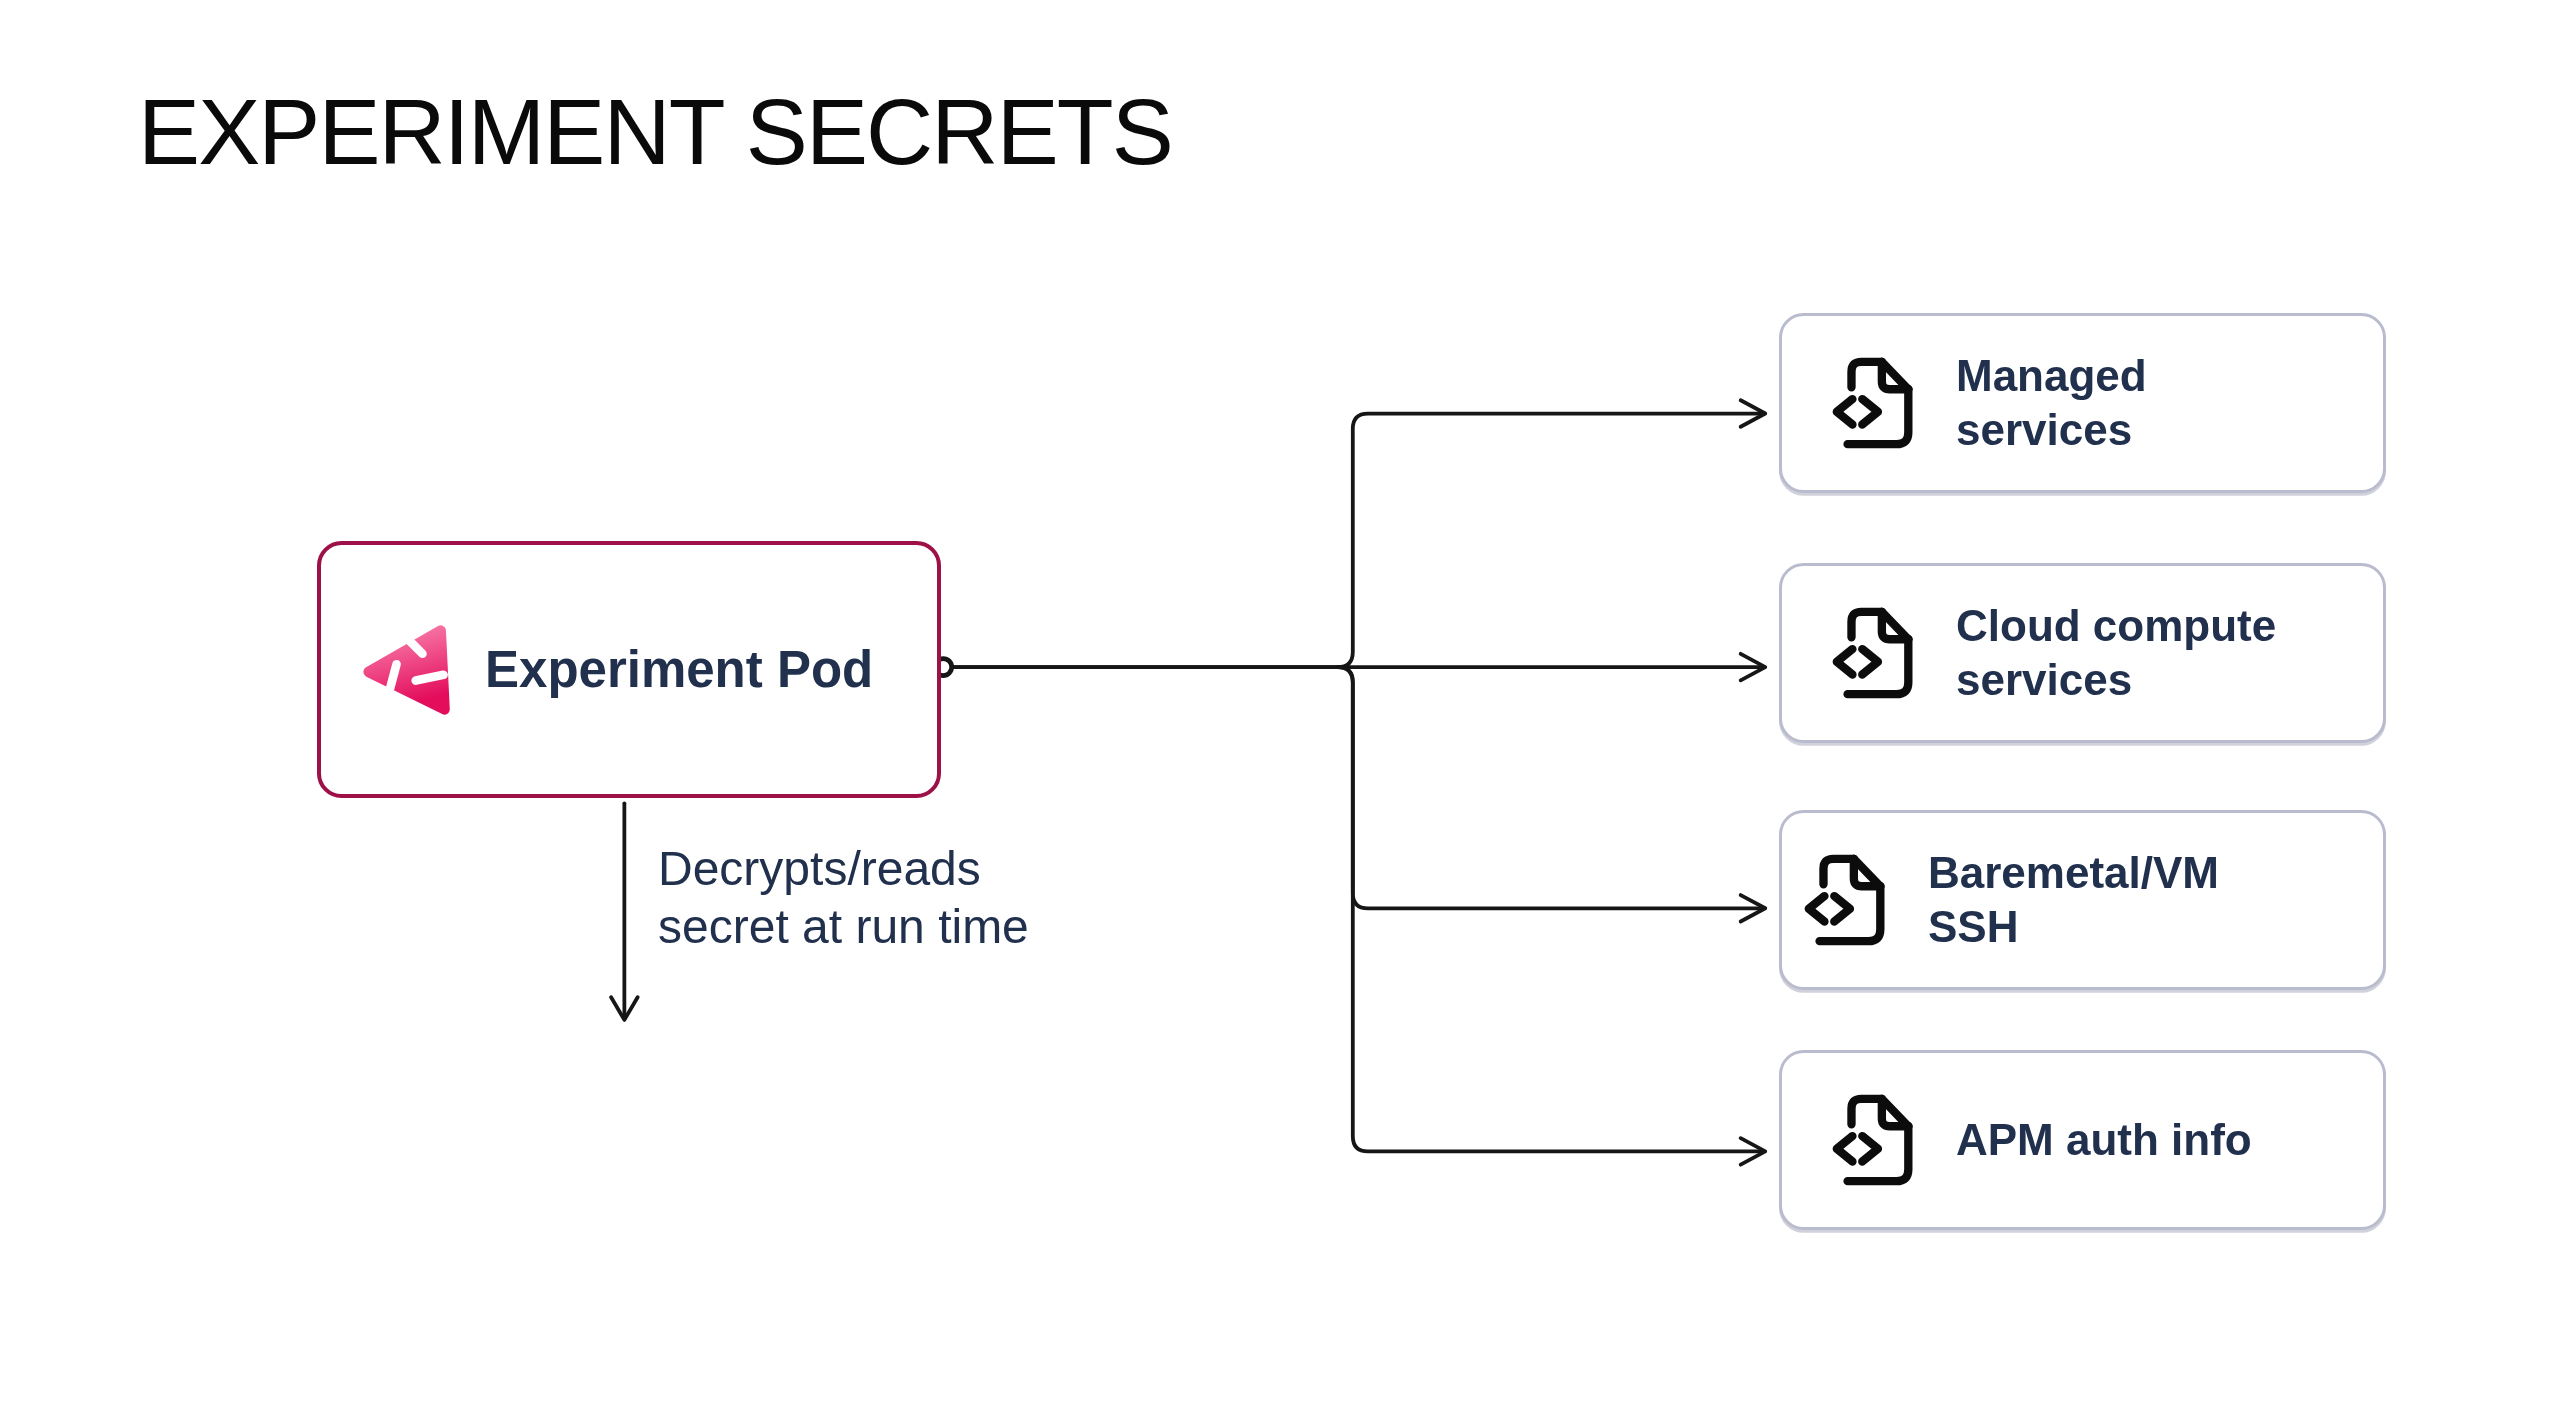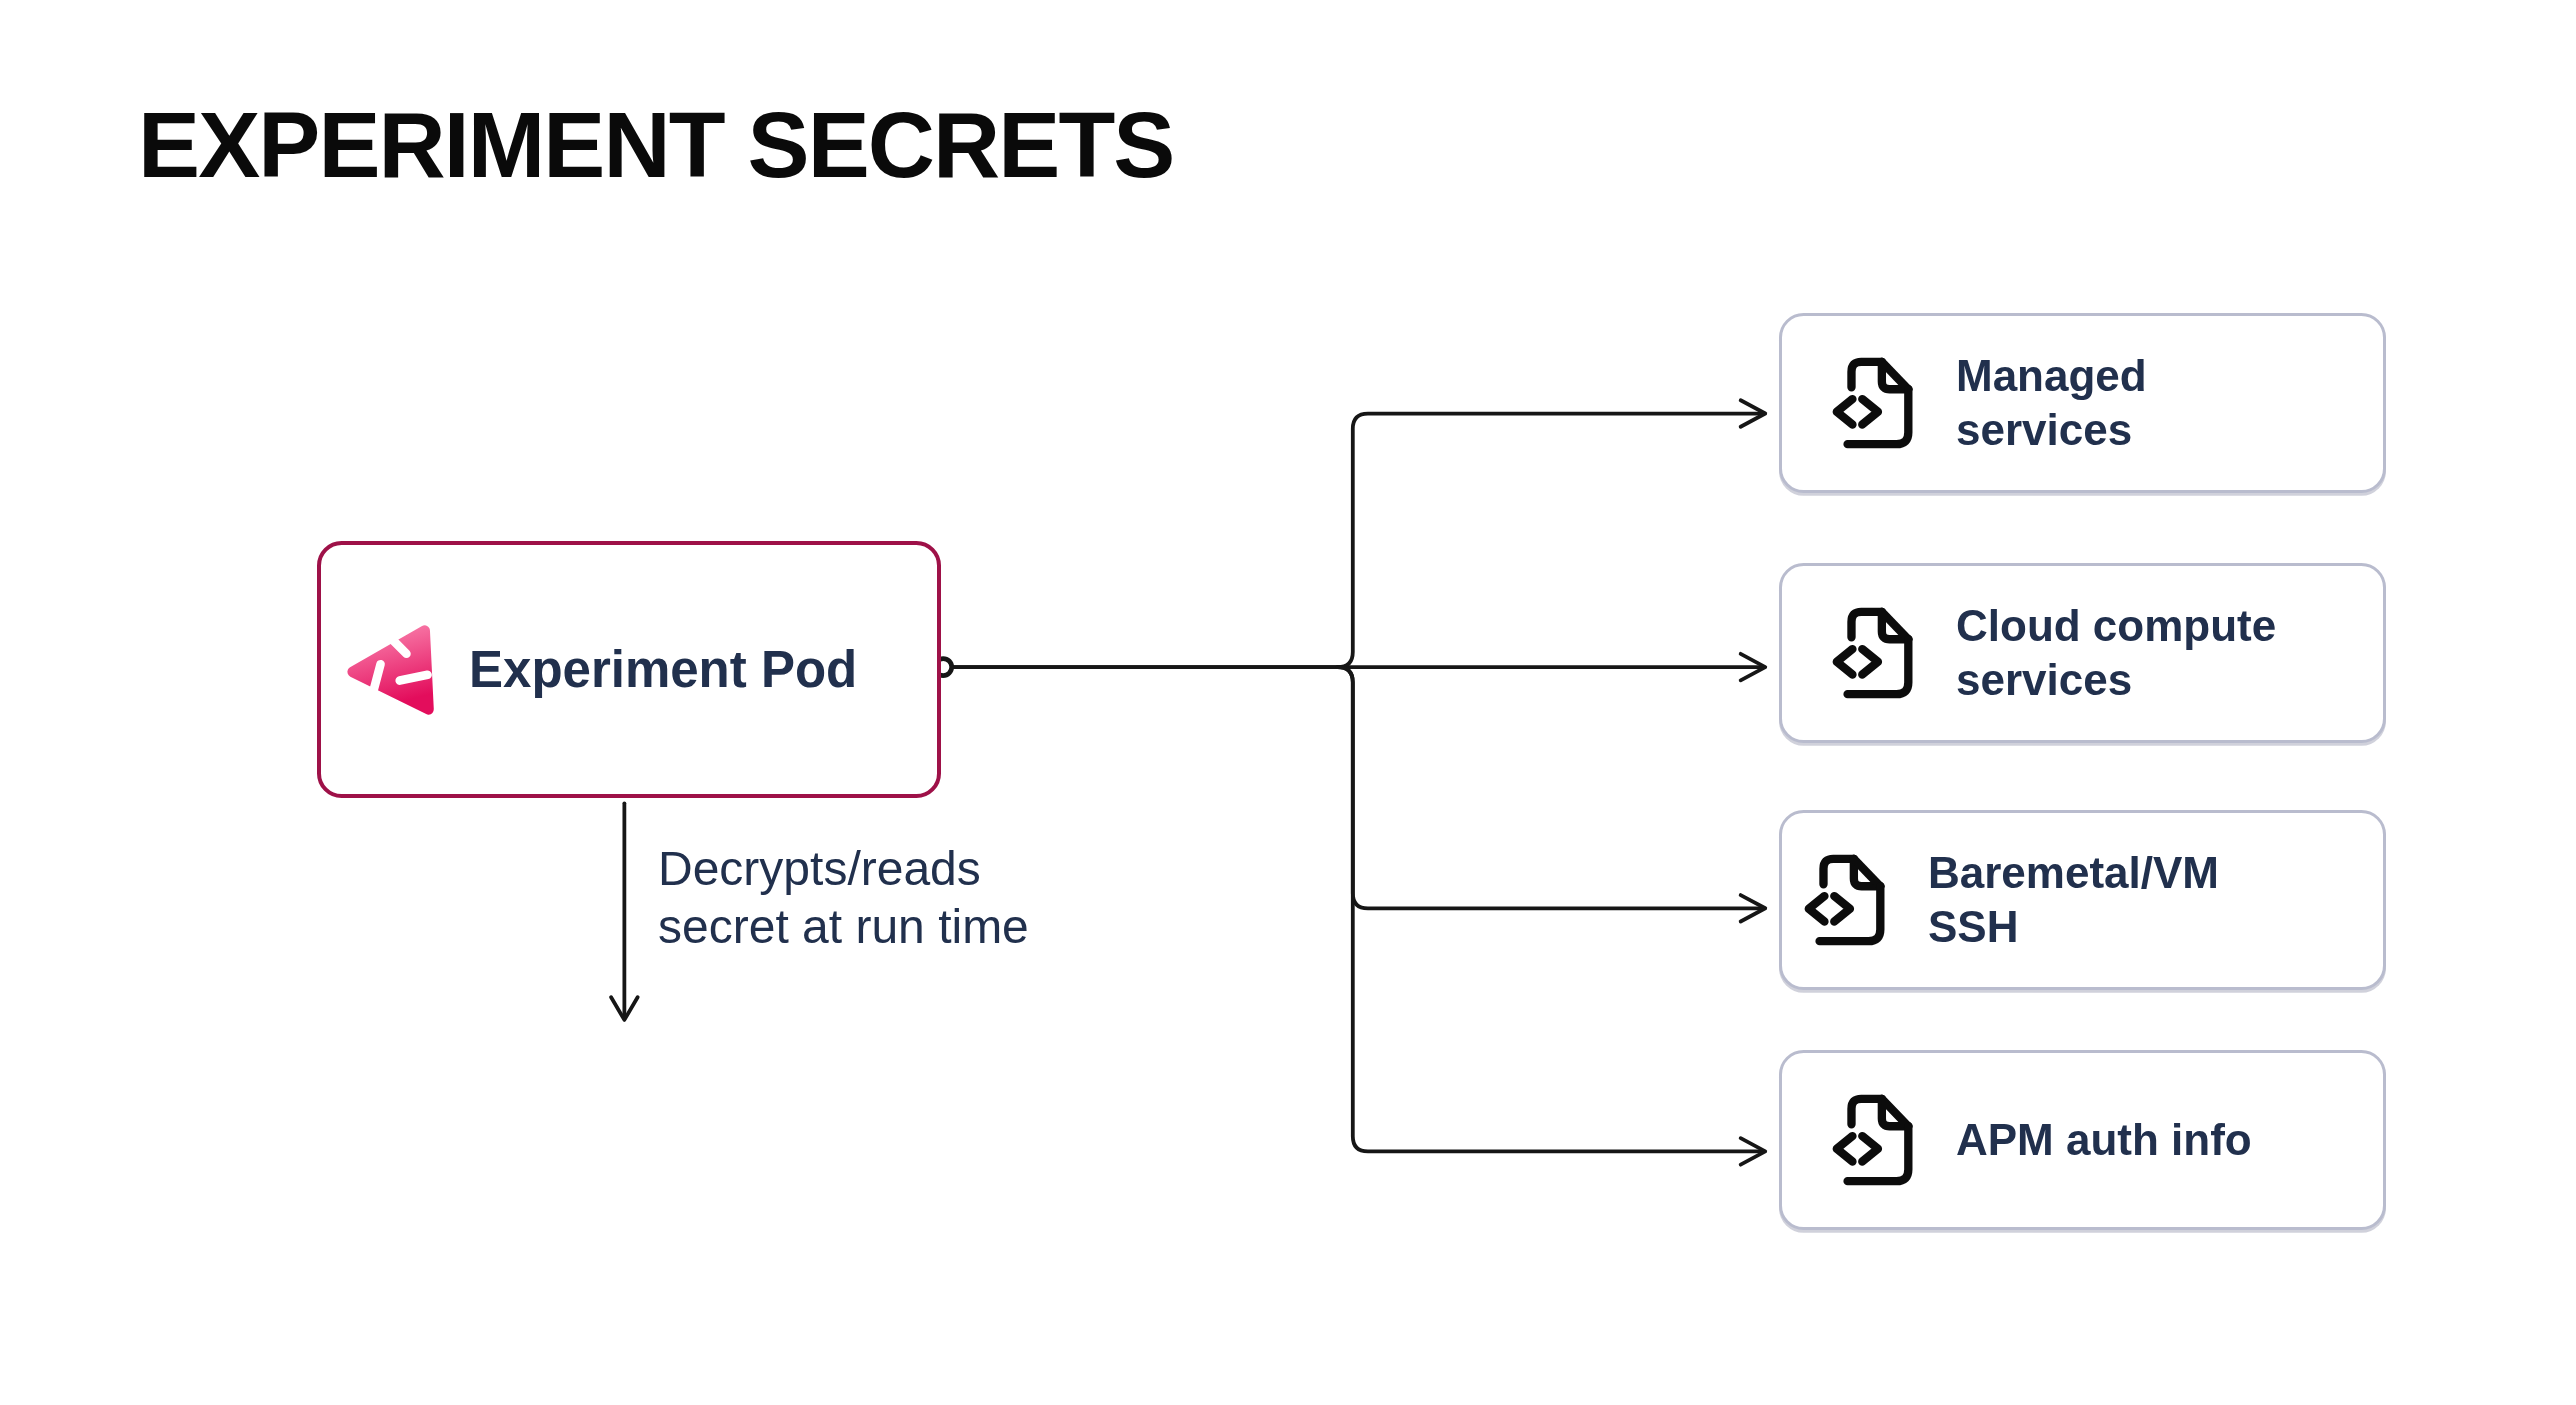--- a/index.html
+++ b/index.html
@@ -11,29 +11,29 @@
     --k8s-blue:#326CE5;
   }
   *{box-sizing:border-box;margin:0;padding:0;}
   html,body{background:#ffffff;}
   body{
     width:2576px;height:1406px;position:relative;overflow:hidden;
     font-family:"Liberation Sans","DejaVu Sans",sans-serif;
   }
   .canvas{position:absolute;inset:0;}
   .title{
-    position:absolute;left:138px;top:92px;
-    font-size:93px;font-weight:700;letter-spacing:-1.9px;
+    position:absolute;left:138px;top:79px;
+    font-size:93px;font-weight:400;letter-spacing:-1.9px;
     color:var(--title,#0a0a0a);white-space:nowrap;
   }
   svg.wires{position:absolute;left:0;top:0;width:2576px;height:1406px;}
   .pod{
     position:absolute;left:317px;top:541px;width:624px;height:257px;
     background:#fff;border:4.7px solid var(--pod-border,#9E1148);border-radius:24.6px;
-    display:flex;align-items:center;gap:28px;padding-left:24px;
+    display:flex;align-items:center;gap:28px;padding-left:40px;
   }
   .pod-label{font-size:51px;font-weight:bold;color:var(--text-navy,#21304D);white-space:nowrap;}
   .pod-logo{width:96px;height:96px;flex:0 0 auto;}
   .edge-note{
     position:absolute;left:658px;top:840px;
     font-size:48px;line-height:1.2;color:var(--text-navy,#21304D);
   }
   .secret-node{position:absolute;left:534px;top:1026px;width:182px;height:182px;}
   .secret-node svg{width:100%;height:100%;display:block;}
   .target{

